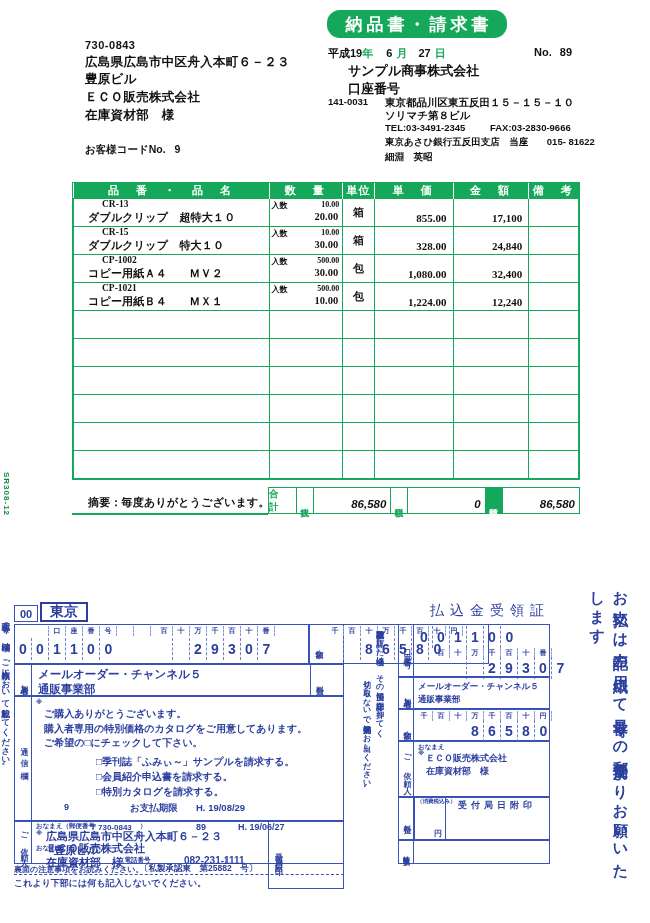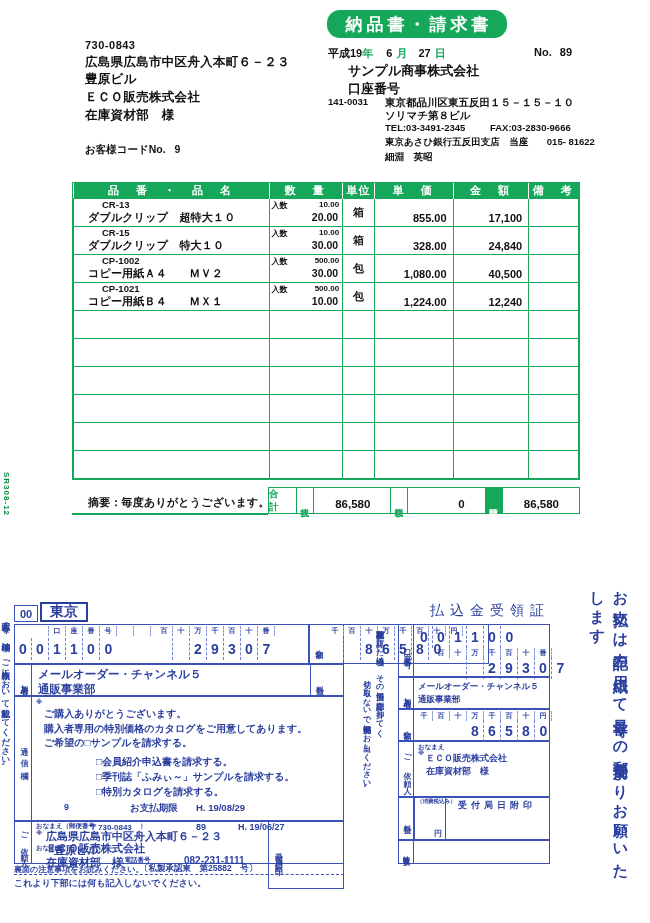--- a/index.html
+++ b/index.html
@@ -48,21 +48,21 @@
   .seller { position:absolute; left:348px; top:62px; line-height:1.35; }
   .seller .nm { font-size:13px; font-weight:bold; }
   .seller .br { font-size:13px; font-weight:bold; }
   .seller-zip { position:absolute; left:328px; top:96px; font-size:9.5px; font-weight:bold; }
   .seller-addr { position:absolute; left:385px; top:95px; font-size:10.5px; font-weight:bold; line-height:1.45; }
   .seller-sub { position:absolute; left:385px; top:108px; font-size:10.5px; font-weight:bold; line-height:1.5; }
   .seller-meta { position:absolute; left:385px; top:121px; font-size:9.5px; font-weight:bold; line-height:1.52; white-space:nowrap;}
 
   
   .tbl { position:absolute; left:72px; top:182px; width:508px; border:1.5px solid #16a85a; border-collapse:collapse; }
-  .tbl table { border-collapse:collapse; width:100%; }
+  .tbl table { border-collapse:collapse; width:100%;font-family:Liberation Serif, serif; }
   .tbl th {
     background:#16a85a; color:#fff;
     font-size:11px; font-weight:bold; letter-spacing:3px;
     height:15px; padding:0; border-right:1px solid #fff;
   }
   .tbl th:last-child { border-right:none;margin-top:14px; }
   .tbl td { border:1px solid #16a85a; padding:0; vertical-align:top; height:28px; }
   .tbl td.c-name { width:197px; position:relative; }
   .tbl td.c-qty  { width:74px;  position:relative; }
   .tbl td.c-unit { width:32px;  text-align:center; vertical-align:middle; font-size:11px; font-weight:bold; }
@@ -86,21 +86,21 @@
     border-right:1px solid #16a85a;
   }
   .sumbox .lbl2 {
     width:17px; color:#16a85a; font-size:8.5px; font-weight:bold;
     display:flex; align-items:center; justify-content:center;
     line-height:1; border-right:1px solid #16a85a; text-align:center;
   }
   .sumbox .lbl2.fill { background:#16a85a; color:#fff; }
   .sumbox .val { flex:1; text-align:right; font-size:11.5px; font-weight:bold;
                  display:flex; align-items:flex-end; justify-content:flex-end;
-                 padding:0 20px 3px 0; border-right:1px solid #16a85a; }
+                 padding:0 4px 3px 0; border-right:1px solid #16a85a;font-style:italic; }
   .sumbox .val.last { border-right:none; }
 
   
   #slip { position:absolute; left:0; top:556px; width:650px; height:367px; color:#2b3f9e; }
   .slipbox { position:absolute; border:1.2px solid #3a52b5; }
 
   .leftnote {
     position:absolute; left:1px; top:60px; height:240px;
     writing-mode:vertical-rl; font-size:8.5px; font-weight:bold;
     letter-spacing:0px; color:#2b3f9e; line-height:1.1;
@@ -253,21 +253,21 @@
               </td>
               <td class="c-qty">
                 <div class="qtytop">
                   <span>入数</span>
                   <span>500.00</span>
                 </div>
                 <div class="qtybot">30.00</div>
               </td>
               <td class="c-unit">包</td>
               <td class="c-price">1,080.00</td>
-              <td class="c-amt">40,500</td>
+              <td class="c-amt">32,400</td>
               <td class="c-rem"></td>
             </tr>
             <tr>
               <td class="c-name">
                 <div class="code">CP-1021</div>
                 <div class="pname">コピー用紙Ｂ４　　ＭＸ１</div>
               </td>
               <td class="c-qty">
                 <div class="qtytop">
                   <span>入数</span>
@@ -429,25 +429,25 @@
       <div>通販事業部</div>
     </div>
     <div class="vlab" style="position:absolute; left:310px; top:109px; width:16px; height:30px; border-left:1.2px solid #3a52b5;">料金</div>
 
     <div class="slipbox" style="left:14px; top:140px; width:330px; height:125px;"></div>
     <div class="vlab" style="position:absolute; left:15px; top:141px; width:17px; height:123px; border-right:1.2px solid #3a52b5; letter-spacing:12px;">通信欄</div>
     <div class="tiny" style="position:absolute; left:36px; top:142px;">※</div>
     <div class="msg" style="position:absolute; left:44px; top:151px;">
       <div>ご購入ありがとうございます。</div>
       <div>購入者専用の特別価格のカタログをご用意してあります。</div>
-      <div>ご希望の□サンプルを請求する。</div>
+      <div>ご希望の□にチェックして下さい。</div>
     </div>
     <div class="chk" style="position:absolute; left:96px; top:198px;">
+      <div>□季刊誌「ふみぃ～」サンプルを請求する。</div>
       <div>□会員紹介申込書を請求する。</div>
-      <div>□季刊誌「ふみぃ～」サンプルを請求する。</div>
       <div>□特別カタログを請求する。</div>
     </div>
     <div class="tiny8" style="position:absolute; left:64px; top:246px; font-size:9px;">9</div>
     <div class="tiny8" style="position:absolute; left:130px; top:246px; font-size:9.5px;">お支払期限</div>
     <div class="tiny8" style="position:absolute; left:196px; top:246px; font-size:9.5px;">H. 19/08/29</div>
 
     <div class="slipbox" style="left:14px; top:265px; width:330px; height:43px;"></div>
     <div class="vlab" style="position:absolute; left:15px; top:266px; width:17px; height:41px; border-right:1.2px solid #3a52b5; letter-spacing:6px;">ご依頼人</div>
     <div class="tiny" style="position:absolute; left:36px; top:266px;">おなまえ（郵便番号</div>
     <div class="tiny8" style="position:absolute; left:90px; top:266px; font-size:8px;">〒730-0843</div>

